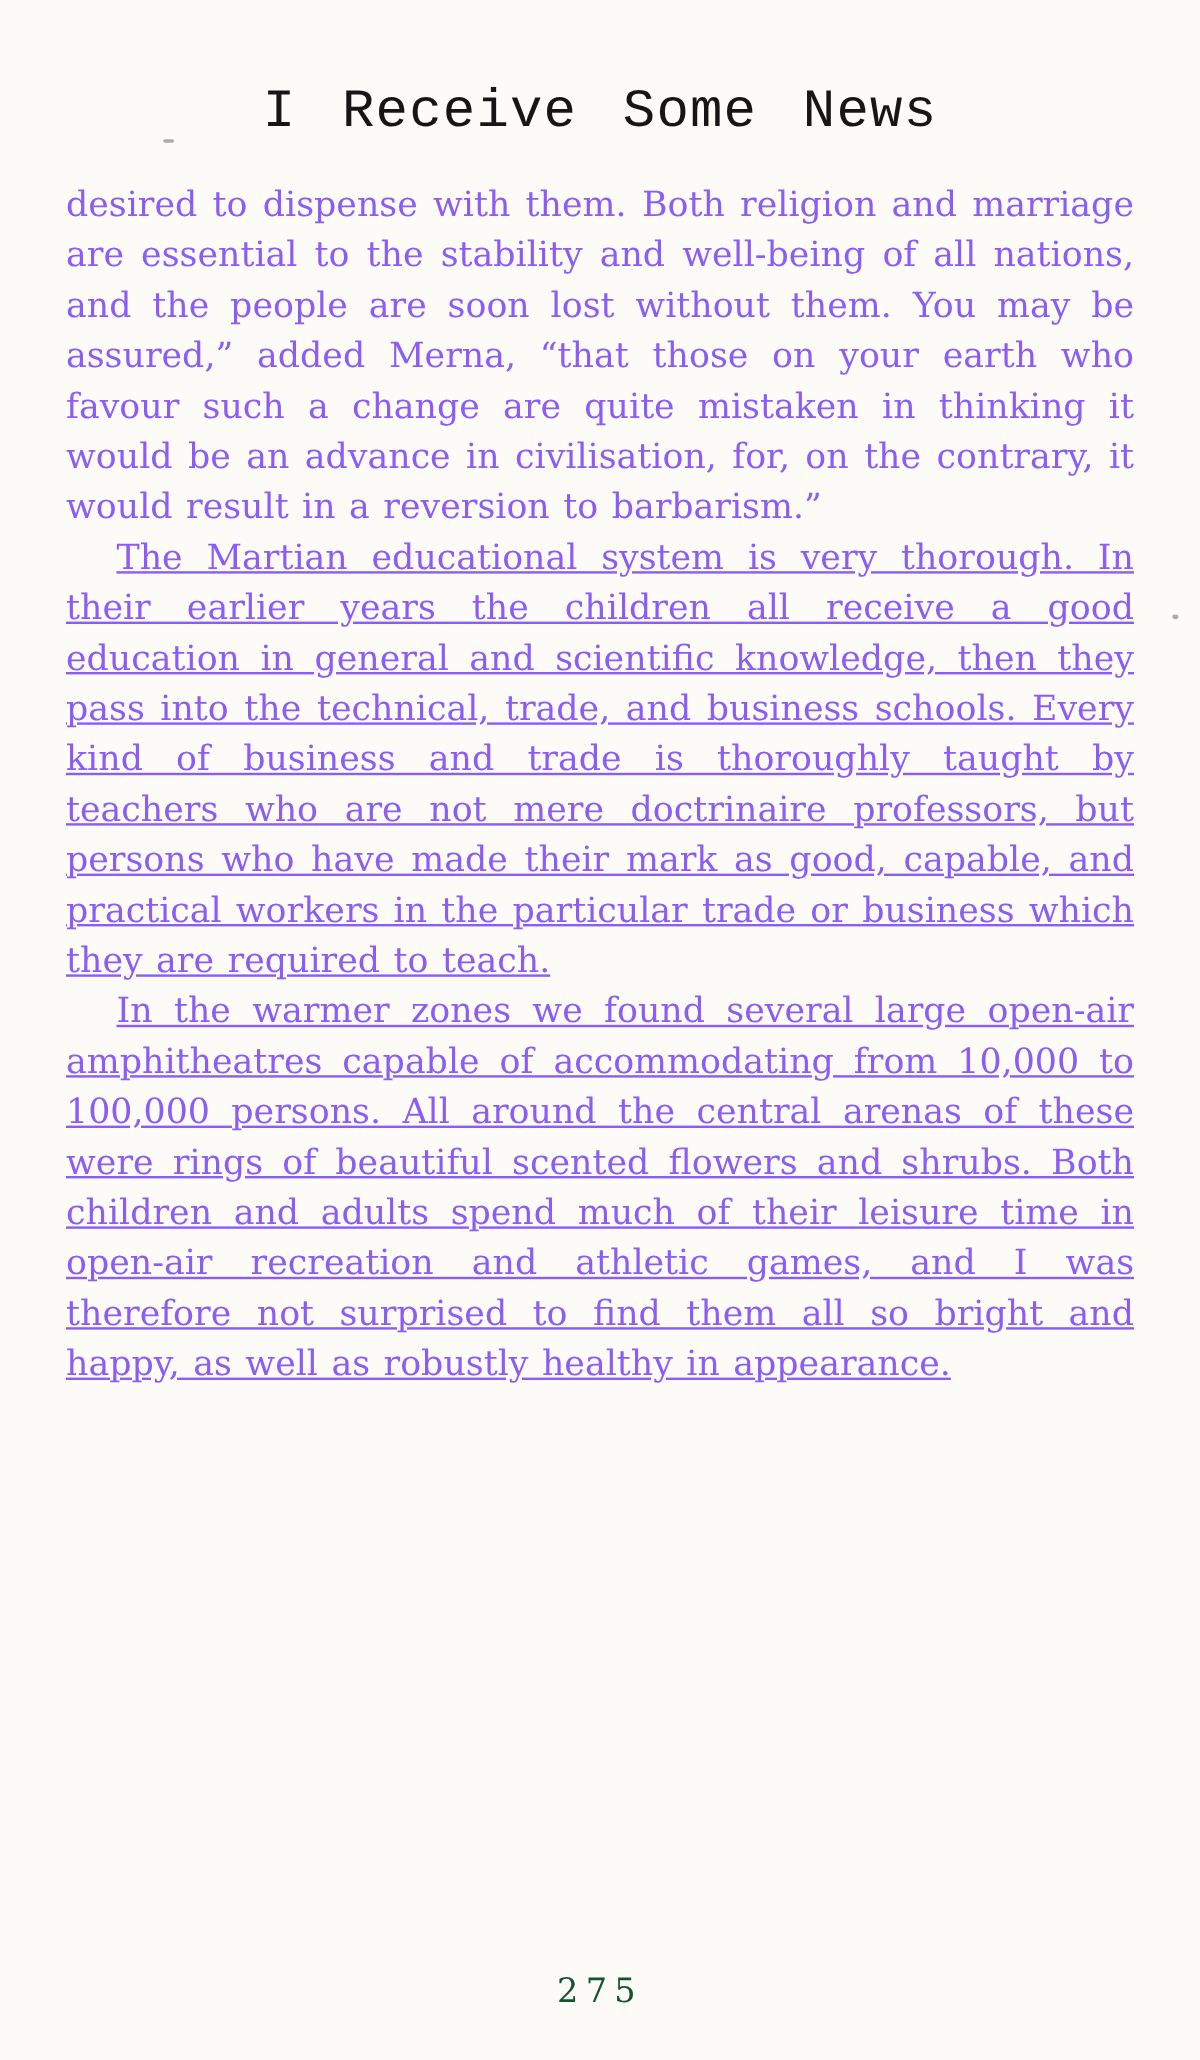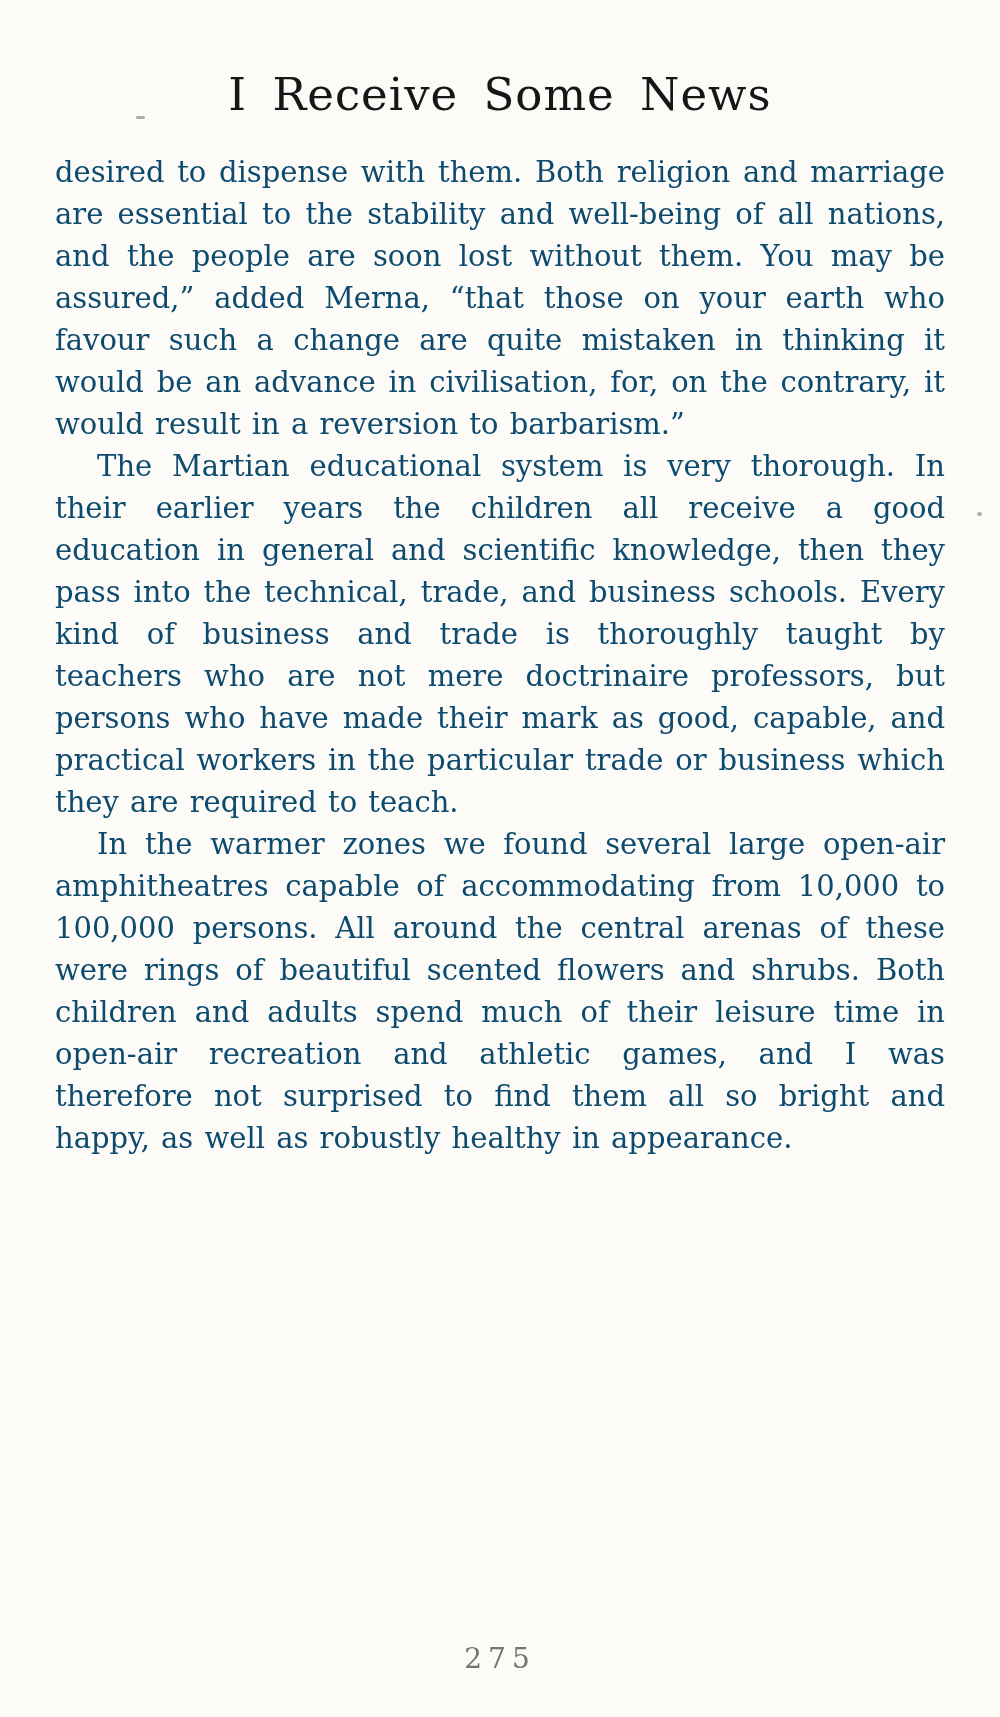--- a/index.html
+++ b/index.html
@@ -20,41 +20,43 @@
     overflow: hidden;
   }
   h1.page-title {
     font-size: 45px;
     font-weight: normal;
     text-align: center;
     margin: 0 0 30px 0;
     letter-spacing: 1px;
     word-spacing: 10px;
     color: #161616;
+    font-family: Liberation Mono, monospace;
   }
   .body-text p {
     font-size: 29px;
     line-height: 42px;
     text-align: justify;
     margin: 0;
     word-spacing: 2px;
-    color: #0c4a6e;
+    color: #8b5cf6;
   }
   .body-text p.indent {
     text-indent: 1.45em;
+    text-decoration: underline;
   }
   .page-number {
     position: absolute;
     left: 0;
     right: 0;
     bottom: 42px;
     text-align: center;
     font-size: 28px;
     letter-spacing: 6px;
-    color: #737373;
+    color: #14532d;
   }
   .scan-mark {
     position: absolute;
     background: #6a6a6a;
     opacity: 0.55;
   }
   .scan-mark.title-dash {
     left: 136px;
     top: 116px;
     width: 9px;

